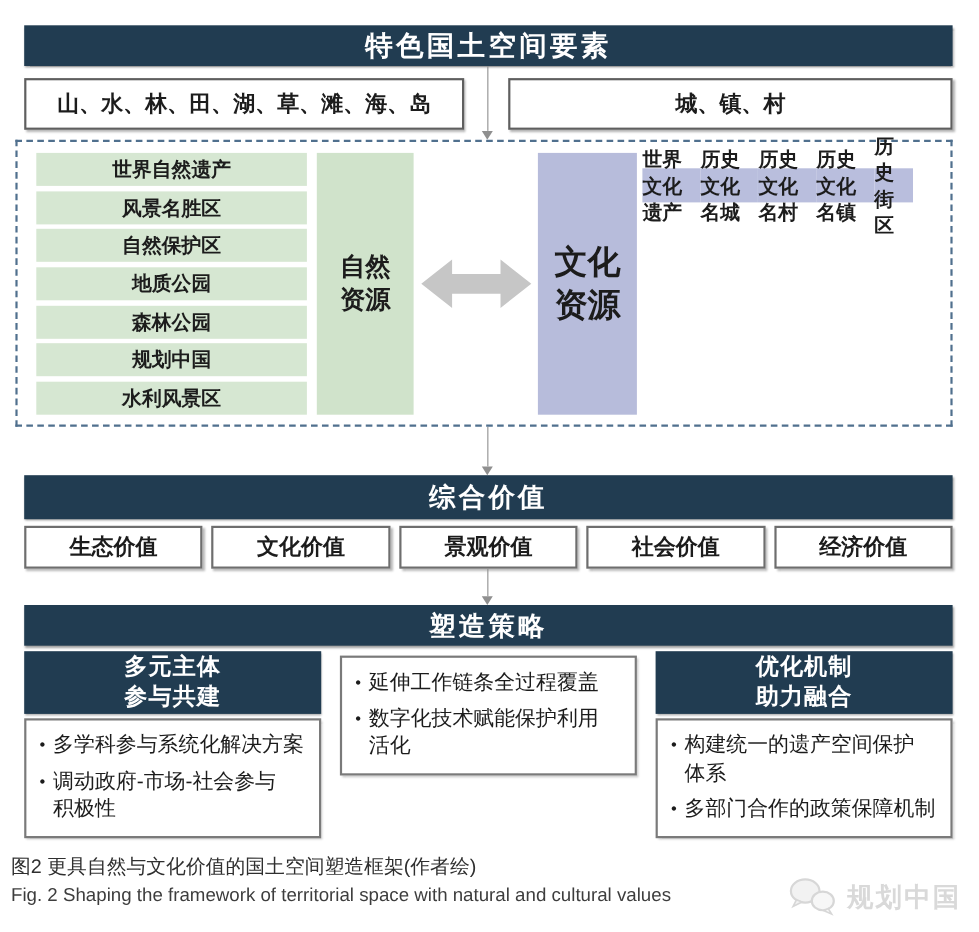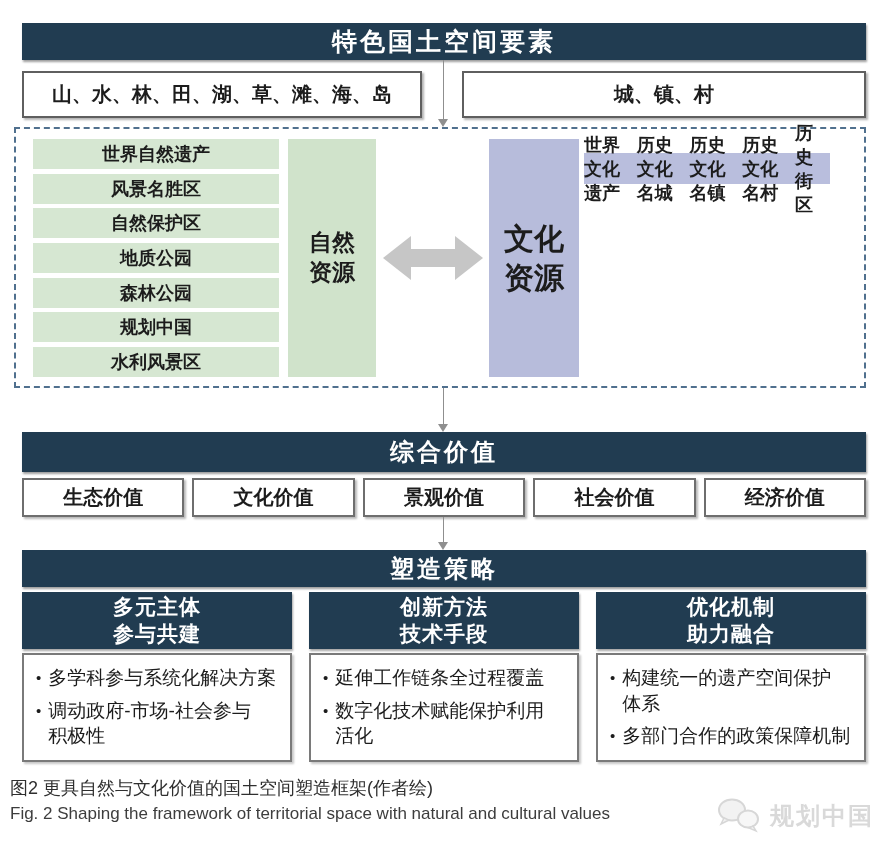--- a/index.html
+++ b/index.html
@@ -94,22 +94,22 @@
     <div class="arrow-zone">
       <svg width="104" height="56" viewBox="0 0 104 56">
         <polygon points="2,28 30,6 30,19 74,19 74,6 102,28 74,50 74,37 30,37 30,50" fill="#c6c6c6"></polygon>
       </svg>
     </div>
     <div class="cul-block">文化
 资源</div>
     <div class="cul-list">
       <div class="pbar">世界文化遗产</div>
       <div class="pbar">历史文化名城</div>
+      <div class="pbar">历史文化名村</div>
       <div class="pbar">历史文化名镇</div>
-      <div class="pbar">历史文化名村</div>
       <div class="pbar">历史街区</div>
     </div>
   </div>
 
   <div class="vline" style="left:443px;top:388px;height:36px;"></div>
   <div class="vhead" style="left:438px;top:424px;"></div>
 
   <div class="bar values-bar">综合价值</div>
   <div class="values-row">
     <div class="vbox">生态价值</div>
@@ -133,22 +133,20 @@
           <span class="btxt">多学科参与系统化解决方案</span>
         </div>
         <div class="bullet">
           <span class="dot">•</span>
           <span class="btxt">调动政府-市场-社会参与
 积极性</span>
         </div>
       </div>
     </div>
     <div class="scol">
-      <div class="col-head">创新方法
-技术手段</div>
       <div class="col-body">
         <div class="bullet">
           <span class="dot">•</span>
           <span class="btxt">延伸工作链条全过程覆盖</span>
         </div>
         <div class="bullet">
           <span class="dot">•</span>
           <span class="btxt">数字化技术赋能保护利用
 活化</span>
         </div>

